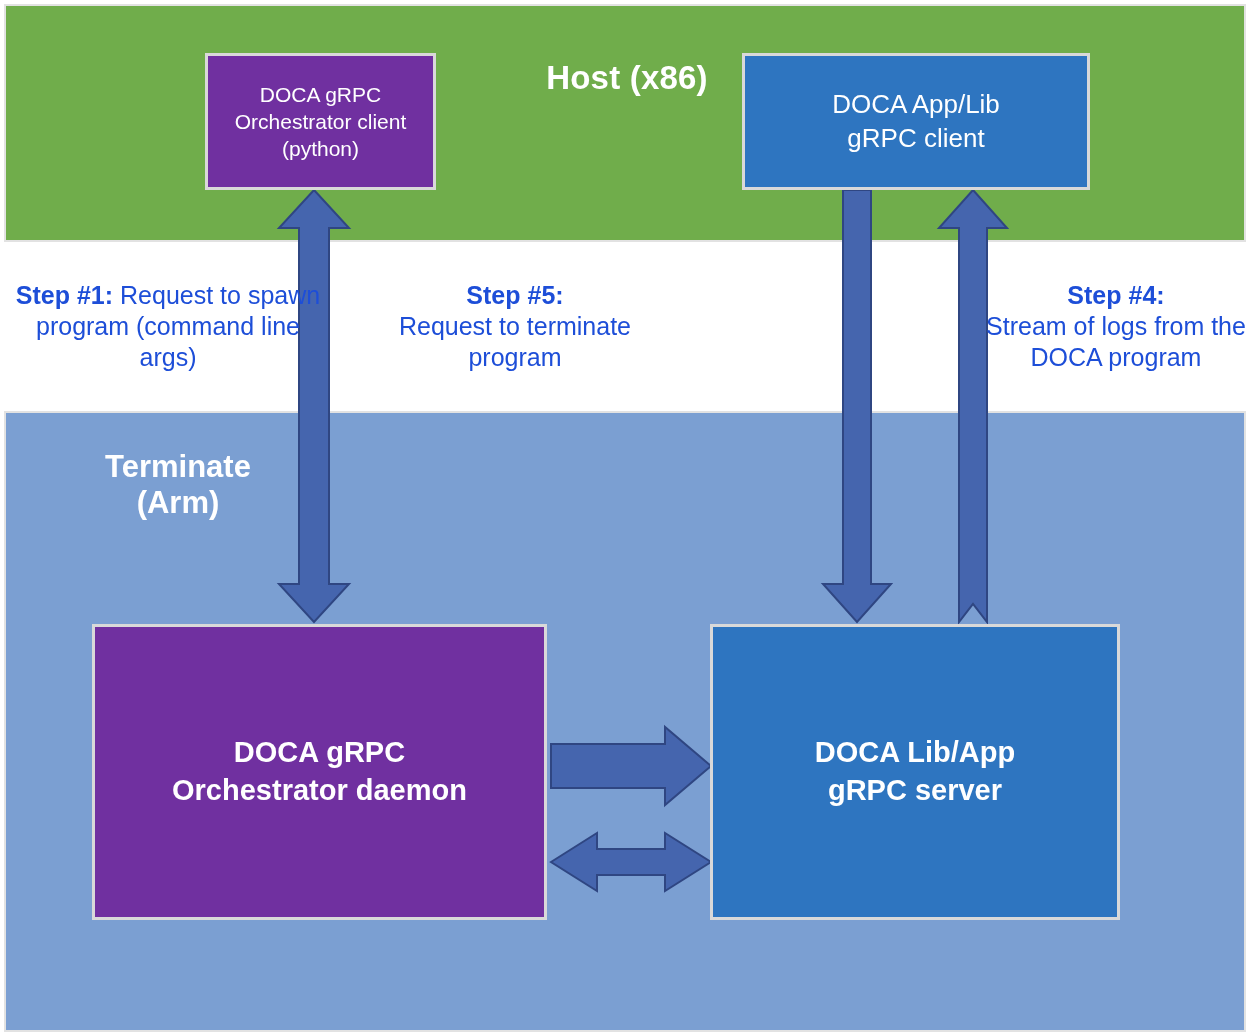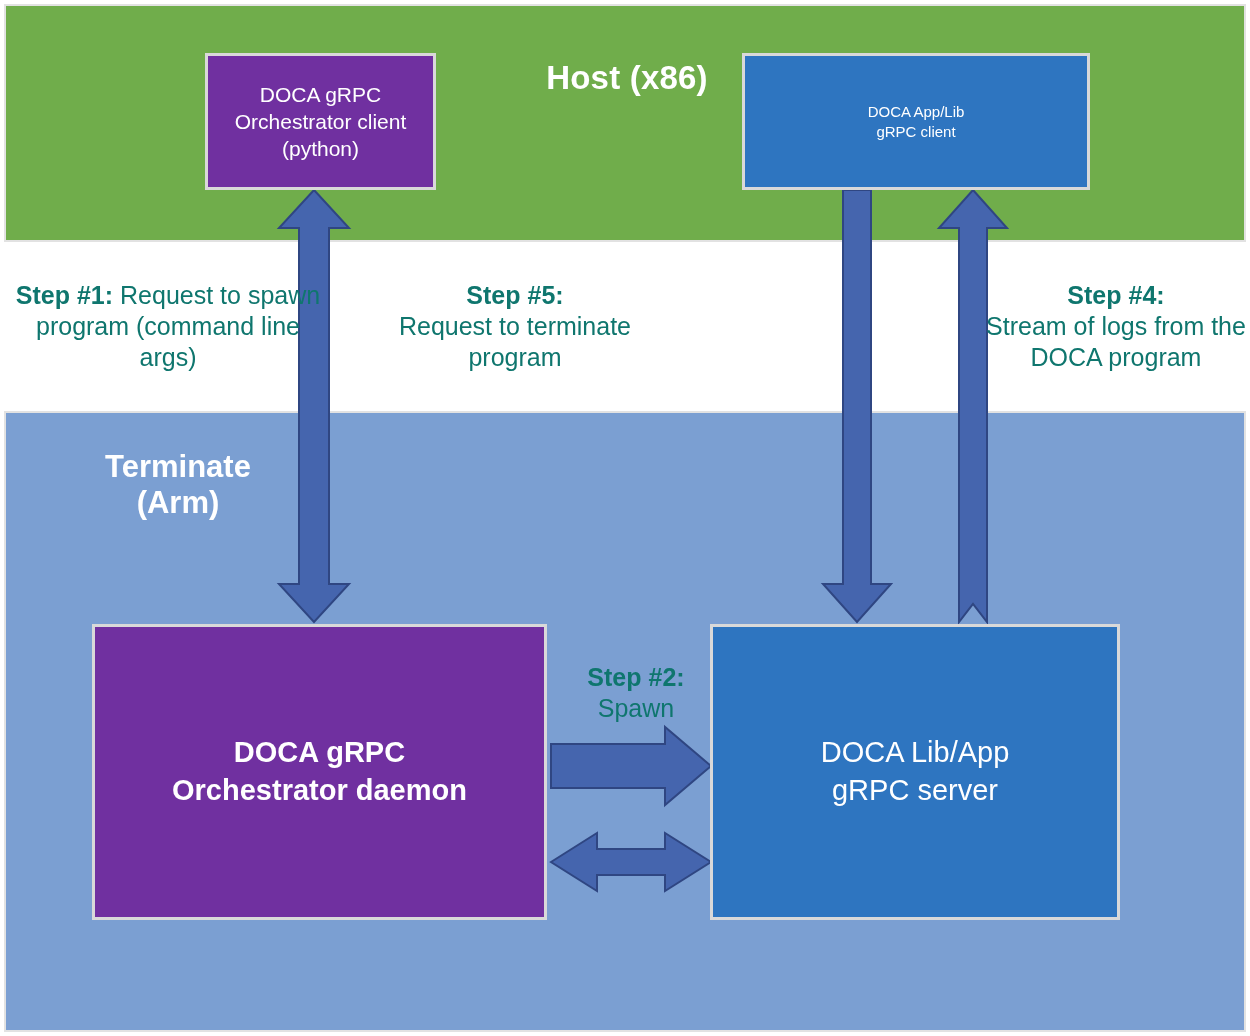--- a/index.html
+++ b/index.html
@@ -62,52 +62,52 @@
   .node .label{display:block;line-height:1.30;}
 
   #node-orch-client{
     left:205px; top:53px; width:231px; height:137px;
     background:#7030A0;
     font-size:21px;
   }
   #node-app-client{
     left:742px; top:53px; width:348px; height:137px;
     background:#2E75C0;
-    font-size:15px;
+    font-size:26px;
   }
   #node-orch-daemon{
     left:92px; top:624px; width:455px; height:296px;
     background:#7030A0;
     font-size:29px;
     font-weight:bold;
   }
   #node-grpc-server{
     left:710px; top:624px; width:410px; height:296px;
     background:#2E75C0;
     font-size:29px;
-    font-weight:normal;
+    font-weight:bold;
   }
 
   
   #arrow-layer{
     position:absolute; left:0; top:0;
     width:1250px; height:1036px;
     z-index:3;
     pointer-events:none;
   }
   .arrow-shape{
     fill:#4565AE;
     stroke:#2F4682;
     stroke-width:2;
   }
 
   
   .step-label{
     position:absolute;
-    color:#0f766e;
+    color:#1d4ed8;
     text-align:center;
     line-height:1.24;
     z-index:6;
   }
   .step-label .hd{font-weight:bold;}
   .step-label .bd{font-weight:normal;}
 
   #step1-label{ left:8px;  top:280px; width:320px; font-size:25px;}
   #step5-label{ left:370px;top:280px; width:290px; font-size:25px;}
   #step3-label{ left:592px;top:280px; width:265px; font-size:25px;}
@@ -171,19 +171,15 @@
     <span class="hd">Step #5:</span><br>
     <span class="bd">Request to terminate program</span>
   </div>
 
 
   <div class="step-label" id="step4-label">
     <span class="hd">Step #4:</span><br>
     <span class="bd">Stream of logs from the DOCA program</span>
   </div>
 
-  <div class="step-label" id="step2-label">
-    <span class="hd">Step #2:</span><br>
-    <span class="bd">Spawn</span>
-  </div>
 
 
 </div>
 
 </body></html>

